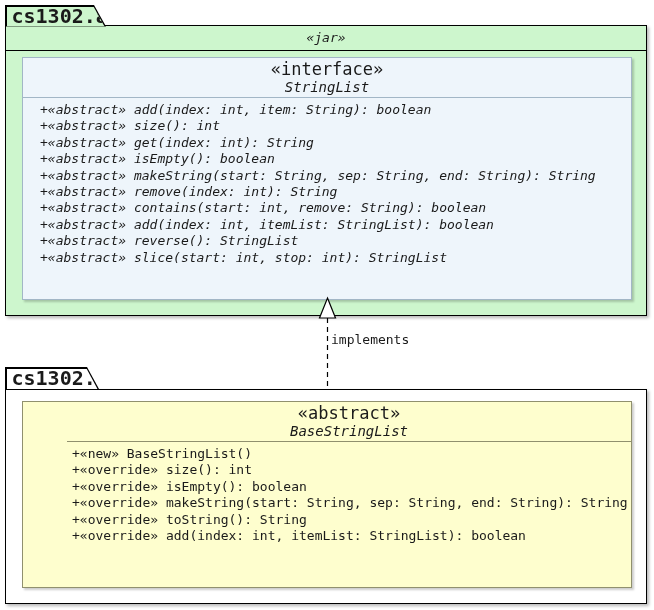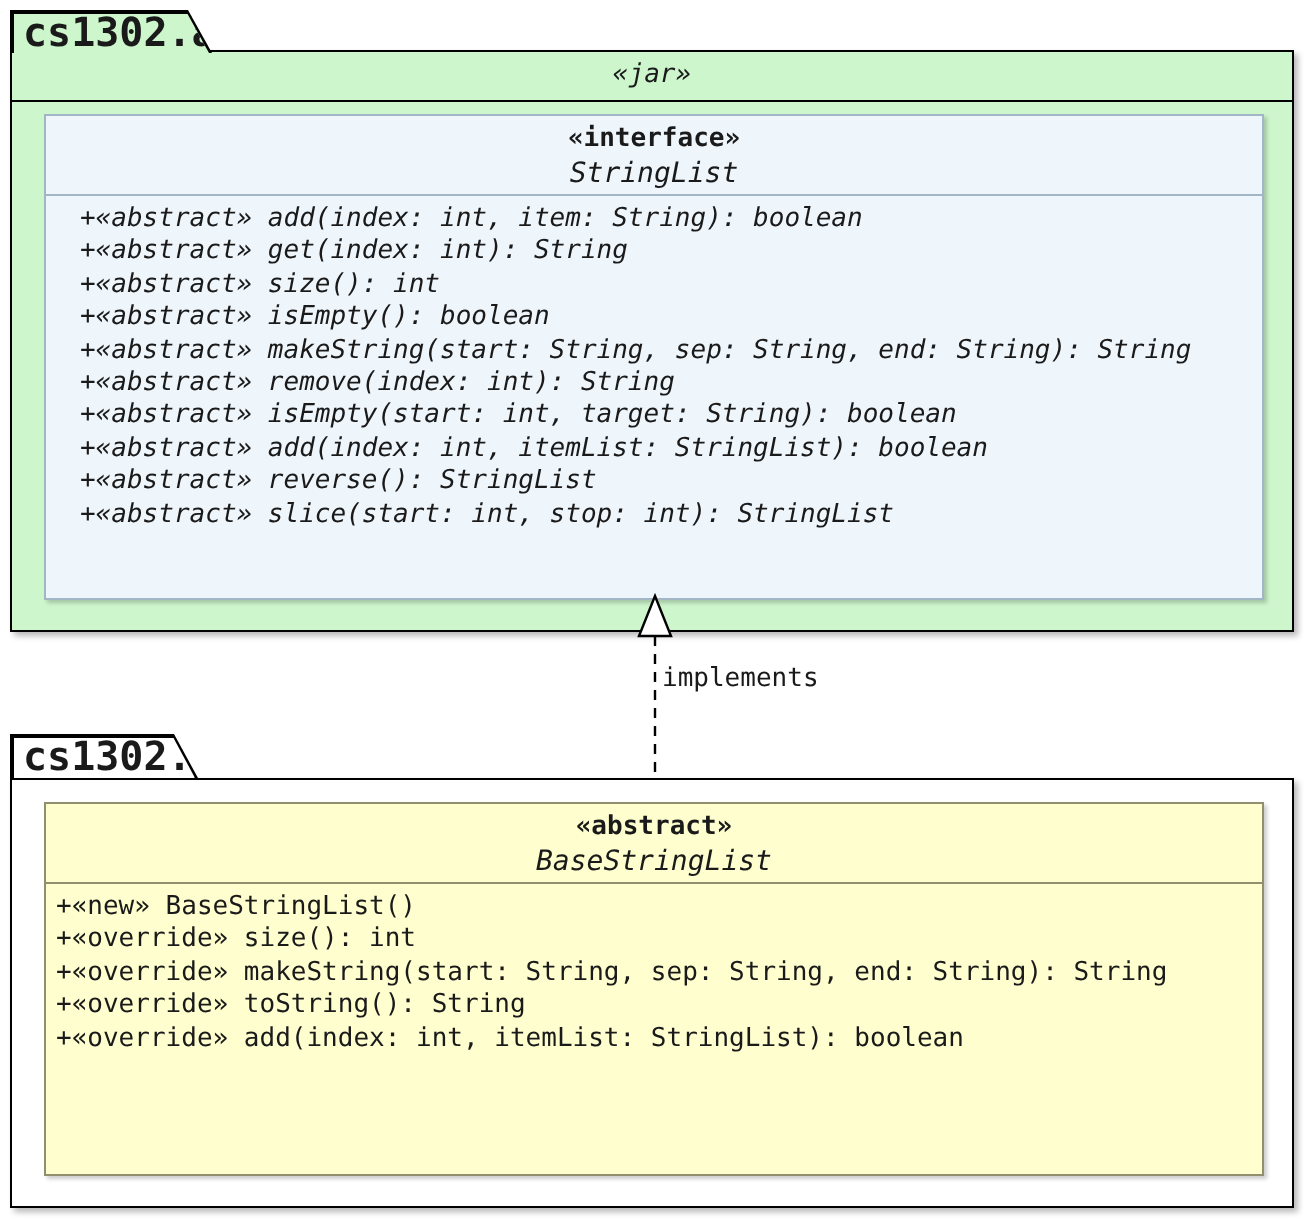--- a/index.html
+++ b/index.html
@@ -31,21 +31,21 @@
   }
   
   .uml-box{
     position:absolute;box-sizing:border-box;border:1px solid;
     box-shadow:1.5px 1.5px 2px rgba(0,0,0,0.2);
   }
   .uml-head{
     text-align:center;padding-top:3px;height:40px;box-sizing:border-box;
     border-bottom:1px solid;
   }
-  .uml-stereo{font-weight:bold;font-size:13px;line-height:17px;}
+  .uml-stereo{font-weight:normal;font-size:17px;line-height:17px;}
   .uml-name{font-style:italic;font-size:14px;line-height:18px;}
   .uml-attrs{padding:3px 5px;border-bottom:1px solid;box-sizing:border-box;}
   .uml-members{padding:4px 5px;box-sizing:border-box;}
   .member-row{font-size:13px;line-height:16.4px;white-space:pre;}
   .italic-rows .member-row{font-style:italic;margin-left:12px;}
   
   #rel-svg{position:absolute;left:314px;top:296px;width:27px;height:94px;}
   #rel-label{
     position:absolute;left:331px;top:332px;font-size:13px;line-height:16px;
     background:transparent;
@@ -59,52 +59,53 @@
   <div class="pkg-body" style="left:5px;top:25px;width:642px;height:291px;background:#cdf6cd;">
     <div class="pkg-header">«jar»</div>
 
     <div class="uml-box" style="left:16px;top:31px;width:610px;height:243px;background:#eef5fb;border-color:#a2b6c6;">
       <div class="uml-head" style="border-color:#a2b6c6;">
         <div class="uml-stereo">«interface»</div>
         <div class="uml-name">StringList</div>
       </div>
       <div class="uml-members italic-rows">
           <div class="member-row">+«abstract» add(index: int, item: String): boolean</div>
+          <div class="member-row">+«abstract» size(): int</div>
           <div class="member-row">+«abstract» get(index: int): String</div>
-          <div class="member-row">+«abstract» size(): int</div>
           <div class="member-row">+«abstract» isEmpty(): boolean</div>
           <div class="member-row">+«abstract» makeString(start: String, sep: String, end: String): String</div>
           <div class="member-row">+«abstract» remove(index: int): String</div>
-          <div class="member-row">+«abstract» isEmpty(start: int, target: String): boolean</div>
+          <div class="member-row">+«abstract» contains(start: int, remove: String): boolean</div>
           <div class="member-row">+«abstract» add(index: int, itemList: StringList): boolean</div>
           <div class="member-row">+«abstract» reverse(): StringList</div>
           <div class="member-row">+«abstract» slice(start: int, stop: int): StringList</div>
         </div>
     </div>
   </div>
   <div class="pkg-tab-outer" style="left:5px;top:5px;width:101px;height:21.5px;">
     <div class="pkg-tab-inner" style="background:#cdf6cd;">cs1302.adt</div>
   </div>
 
   <svg id="rel-svg" viewBox="0 0 27 94" xmlns="http://www.w3.org/2000/svg">
     <line x1="13.5" y1="22" x2="13.5" y2="94" stroke="#000" stroke-width="1.2" stroke-dasharray="5,4"></line>
     <polygon points="13.5,2 21.5,22 5.5,22" fill="#ffffff" stroke="#000" stroke-width="1.2"></polygon>
   </svg>
   <div id="rel-label">implements</div>
 
   <div class="pkg-body" style="left:5px;top:389px;width:642px;height:215px;background:#ffffff;">
 
-    <div class="uml-box" style="left:16px;top:11px;width:610px;height:187px;background:#fefece;border-color:#90906e;">
+    <div class="uml-box" style="left:16px;top:11px;width:610px;height:187px;background:#fefece;border-color:#90906e;padding-left:44px;">
       <div class="uml-head" style="border-color:#90906e;">
         <div class="uml-stereo">«abstract»</div>
         <div class="uml-name">BaseStringList</div>
       </div>
       <div class="uml-members">
           <div class="member-row">+«new» BaseStringList()</div>
           <div class="member-row">+«override» size(): int</div>
+          <div class="member-row">+«override» isEmpty(): boolean</div>
           <div class="member-row">+«override» makeString(start: String, sep: String, end: String): String</div>
           <div class="member-row">+«override» toString(): String</div>
           <div class="member-row">+«override» add(index: int, itemList: StringList): boolean</div>
         </div>
     </div>
   </div>
   <div class="pkg-tab-outer" style="left:5px;top:367px;width:94px;height:22px;">
     <div class="pkg-tab-inner" style="background:#ffffff;">cs1302.p2</div>
   </div>
 

